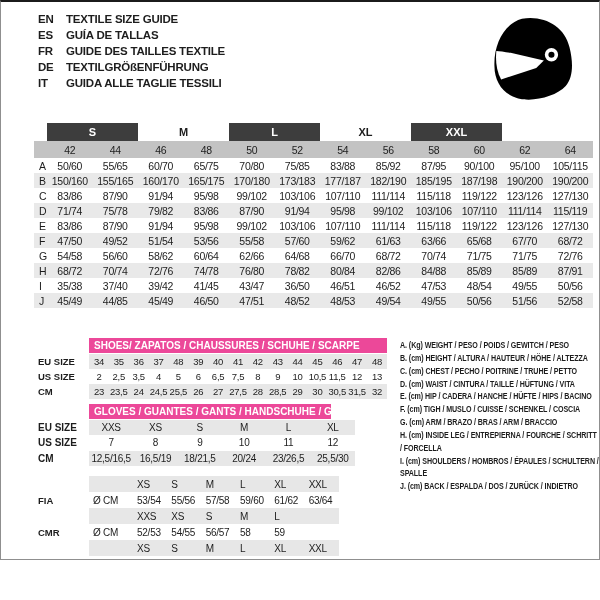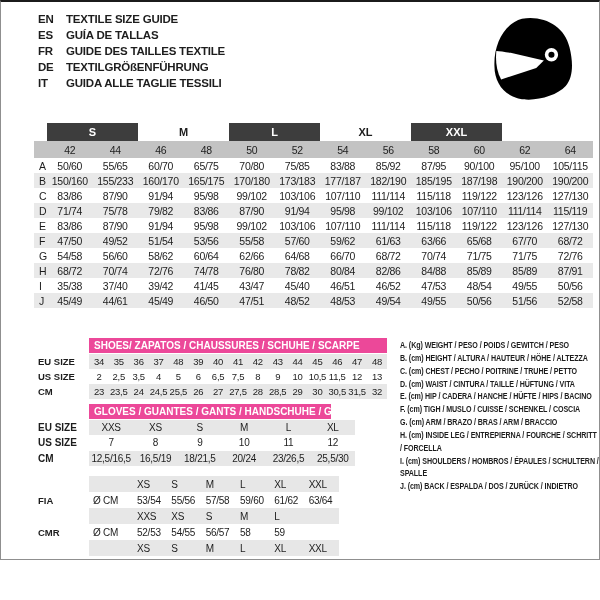--- a/index.html
+++ b/index.html
@@ -130,21 +130,21 @@
           <td>83/88</td>
           <td>85/92</td>
           <td>87/95</td>
           <td>90/100</td>
           <td>95/100</td>
           <td>105/115</td>
         </tr>
       <tr>
           <td class="letter">B</td>
           <td>150/160</td>
-          <td>155/233</td>
+          <td>155/165</td>
           <td>160/170</td>
           <td>165/175</td>
           <td>170/180</td>
           <td>173/183</td>
           <td>177/187</td>
           <td>182/190</td>
           <td>185/195</td>
           <td>187/198</td>
           <td>190/200</td>
           <td>190/200</td>
@@ -239,32 +239,32 @@
           <td>85/89</td>
           <td>87/91</td>
         </tr>
       <tr>
           <td class="letter">I</td>
           <td>35/38</td>
           <td>37/40</td>
           <td>39/42</td>
           <td>41/45</td>
           <td>43/47</td>
-          <td>45/40</td>
+          <td>36/50</td>
           <td>46/51</td>
           <td>46/52</td>
           <td>47/53</td>
           <td>48/54</td>
           <td>49/55</td>
           <td>50/56</td>
         </tr>
       <tr>
           <td class="letter">J</td>
           <td>45/49</td>
-          <td>44/61</td>
+          <td>44/85</td>
           <td>45/49</td>
           <td>46/50</td>
           <td>47/51</td>
           <td>48/52</td>
           <td>48/53</td>
           <td>49/54</td>
           <td>49/55</td>
           <td>50/56</td>
           <td>51/56</td>
           <td>52/58</td>

